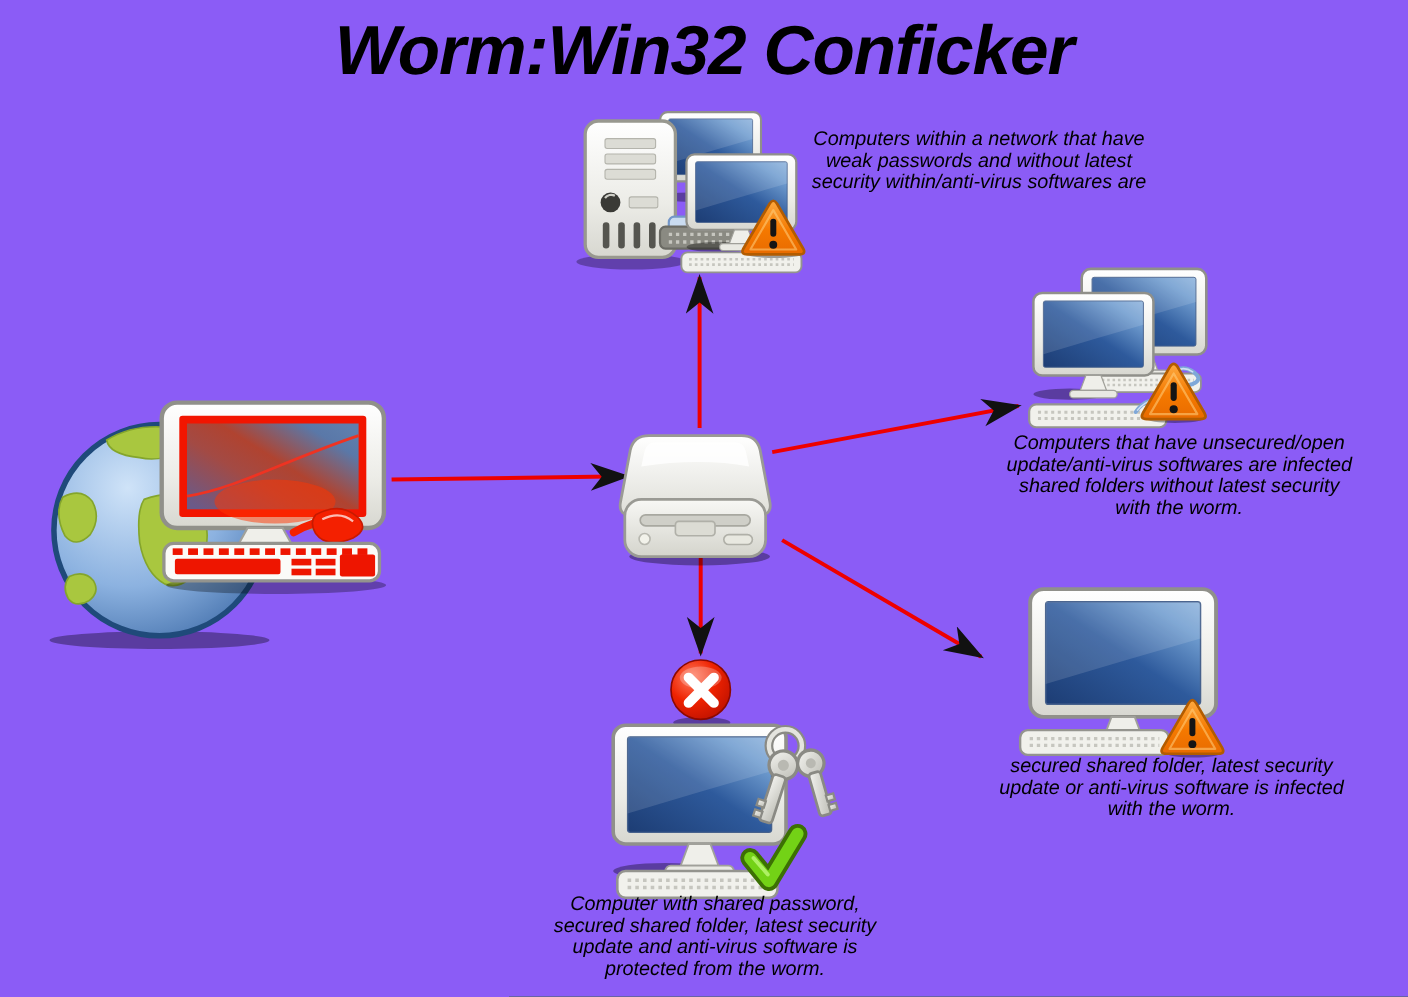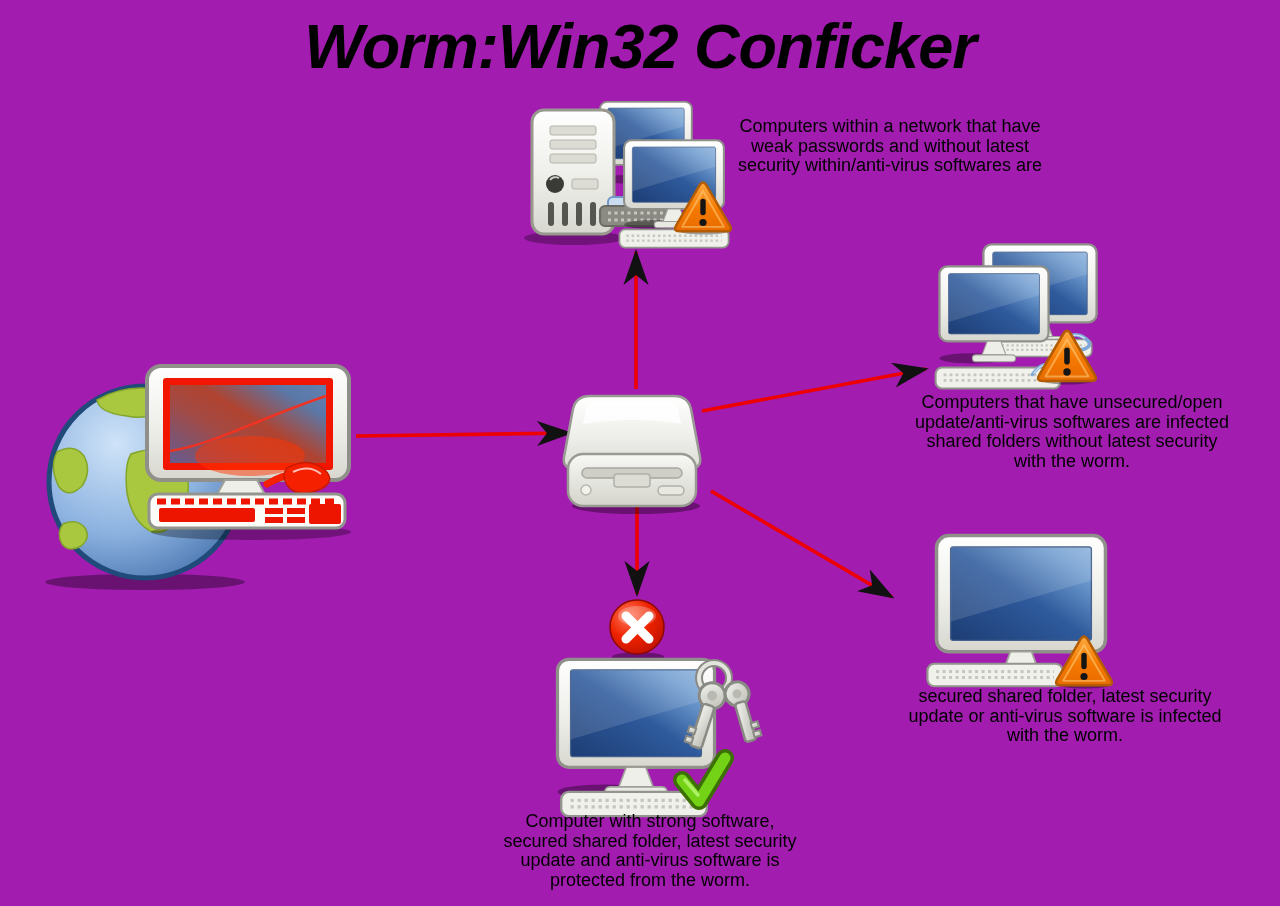--- a/index.html
+++ b/index.html
@@ -1,29 +1,29 @@
 <!DOCTYPE html>
 <html><head>
 <meta charset="utf-8">
 <style>
   html,body{margin:0;padding:0;background:#4d6970;}
   #stage{
     position:relative;width:1280px;height:906px;overflow:hidden;
-    background:#a21caf;
+    background:#8b5cf6;
     font-family:"Liberation Sans","DejaVu Sans",sans-serif;
   }
   .abs{position:absolute;}
   #title{
     left:0;top:10px;width:1280px;text-align:center;
     font-size:63px;font-weight:bold;font-style:italic;letter-spacing:-1px;
     color:#000;z-index:4;
   }
   .caption{
     width:424px;text-align:center;color:#000;
-    font-size:18px;line-height:19.5px;z-index:4;
+    font-size:18px;line-height:19.5px;z-index:4;font-style:italic;
   }
   svg.node{z-index:2;}
   #arrows{left:0;top:0;z-index:1;}
 </style>
 </head>
 <body>
 
 <div id="stage">
 
   <svg id="arrows" class="abs" width="1280" height="906" viewBox="0 0 1280 906">
@@ -286,19 +286,19 @@
     <div>with the worm.</div>
   </div>
 
   <div class="abs caption" style="left:853px;top:687px">
     <div>secured shared folder, latest security</div>
     <div>update or anti-virus software is infected</div>
     <div>with the worm.</div>
   </div>
 
   <div class="abs caption" style="left:438px;top:812px">
-    <div>Computer with strong software,</div>
+    <div>Computer with shared password,</div>
     <div>secured shared folder, latest security</div>
     <div>update and anti-virus software is</div>
     <div>protected from the worm.</div>
   </div>
 
 </div>
 
 </body></html>

